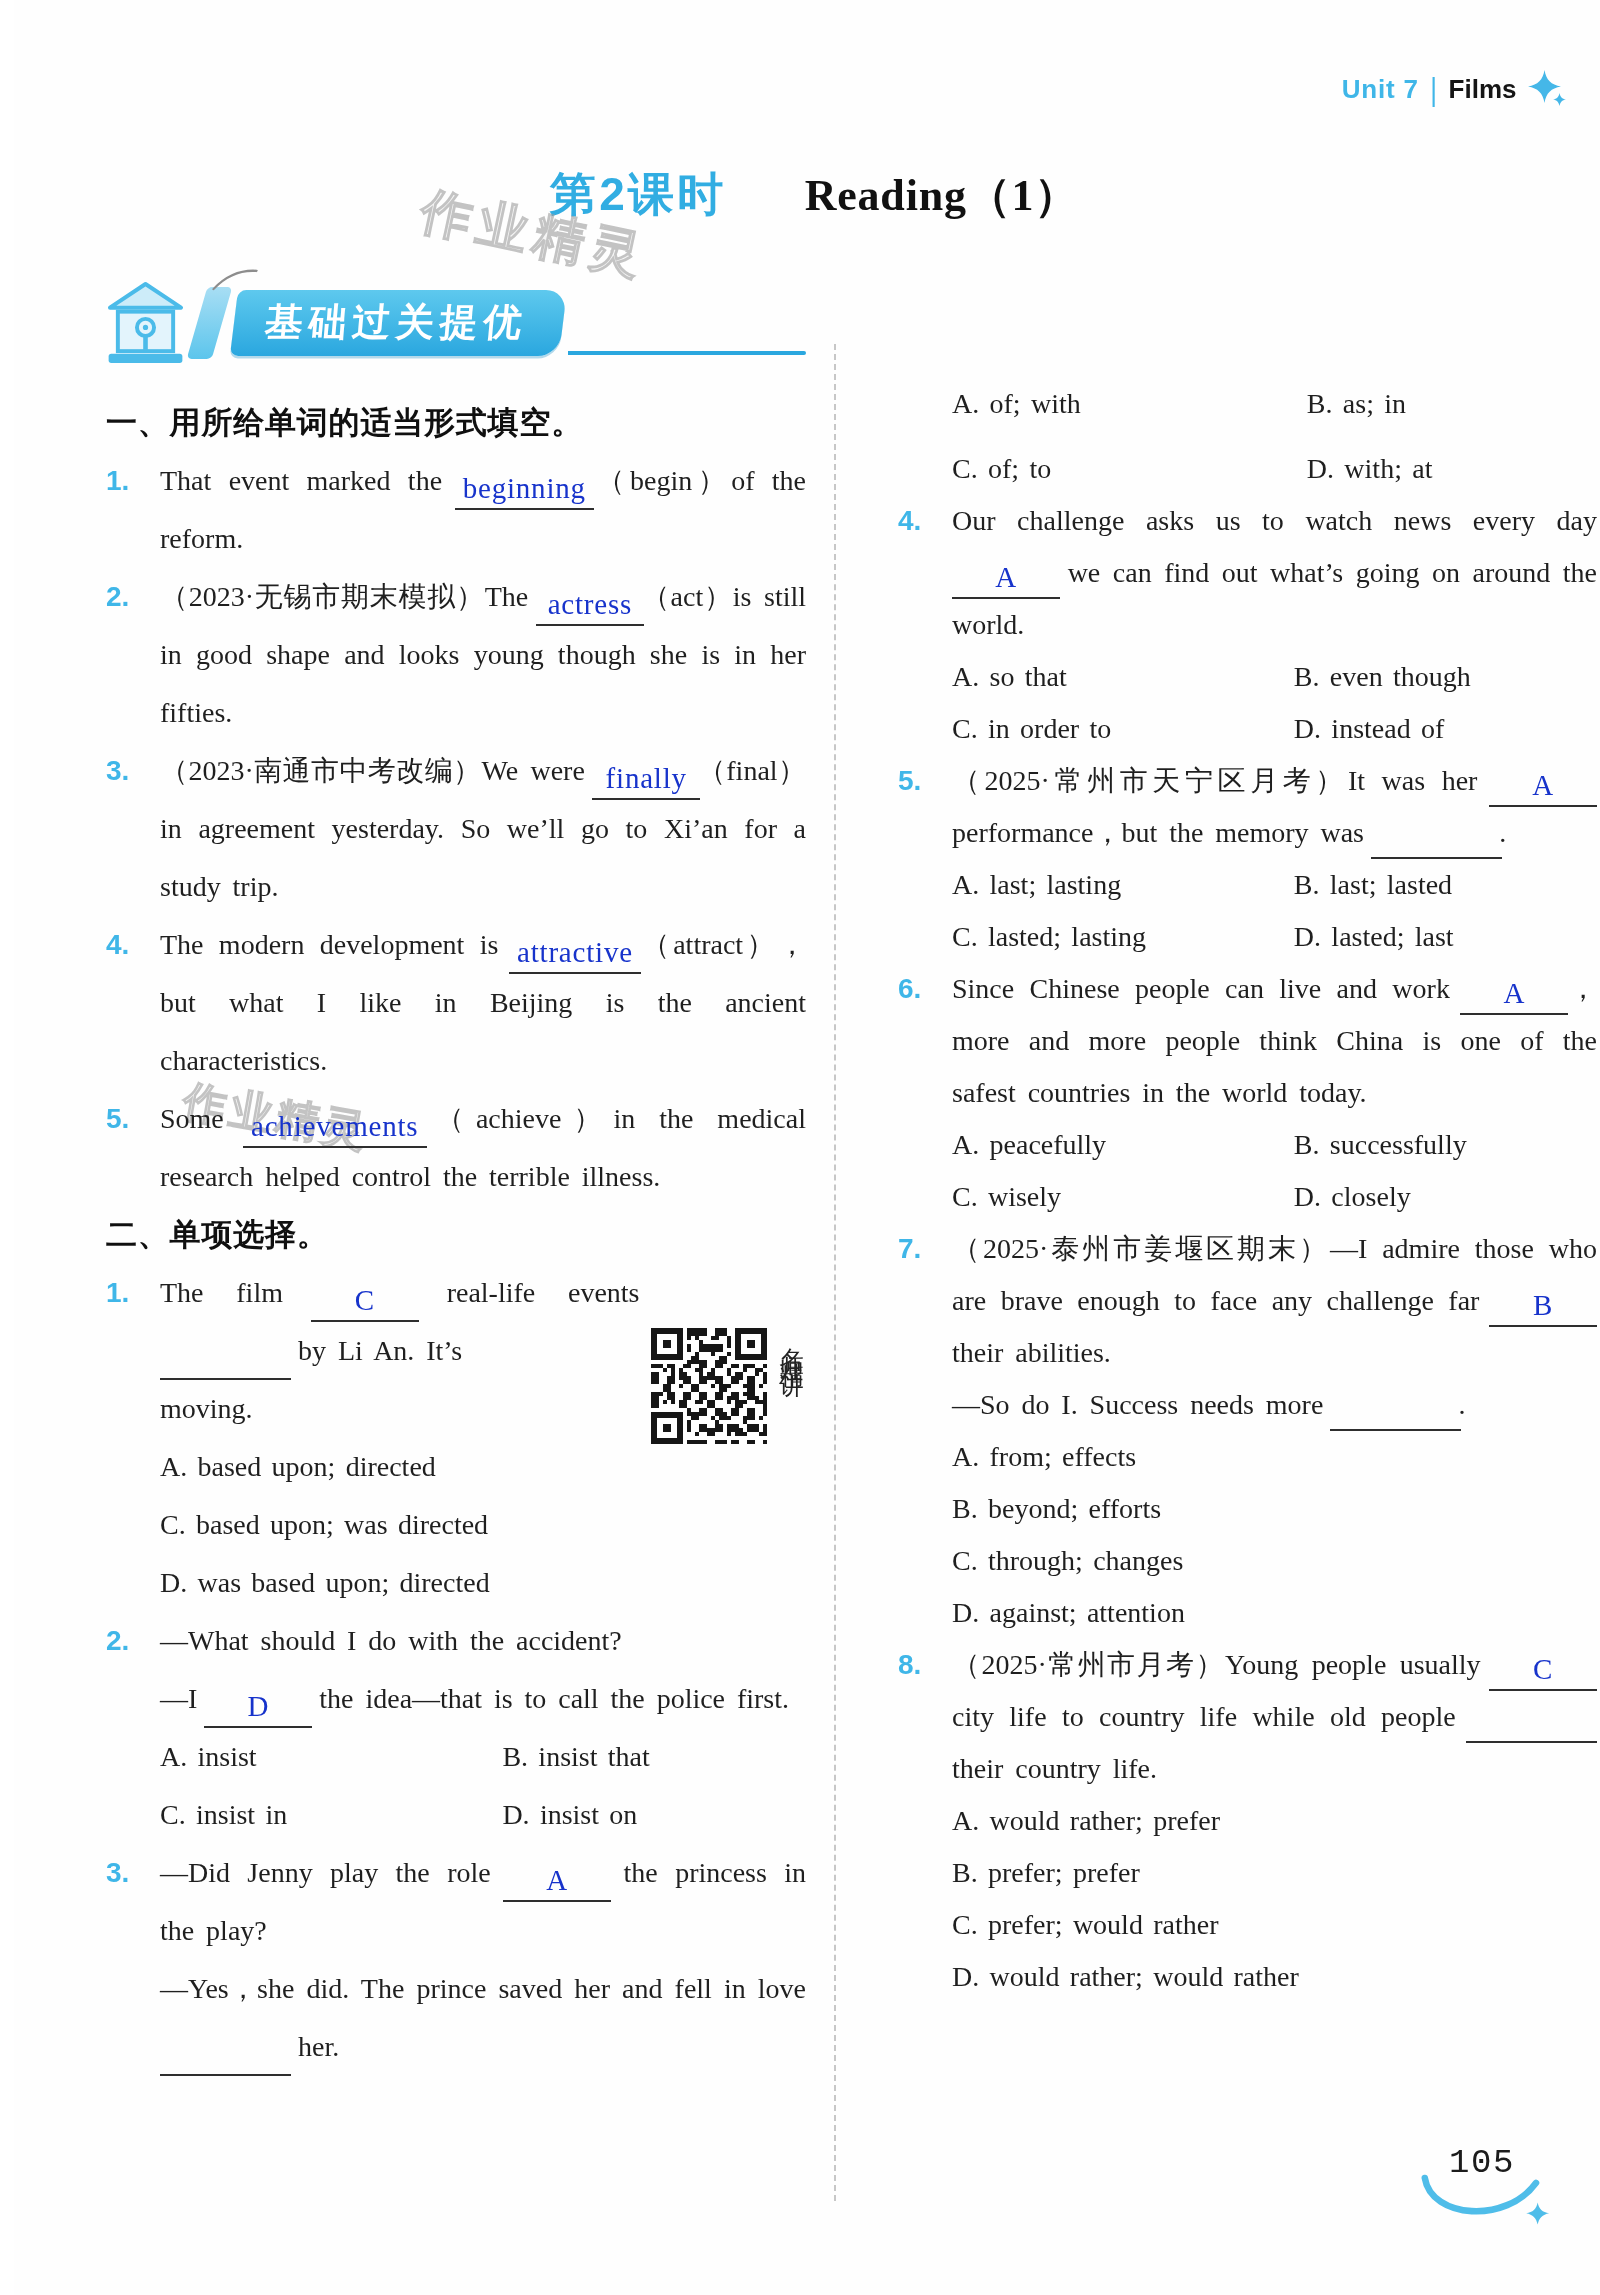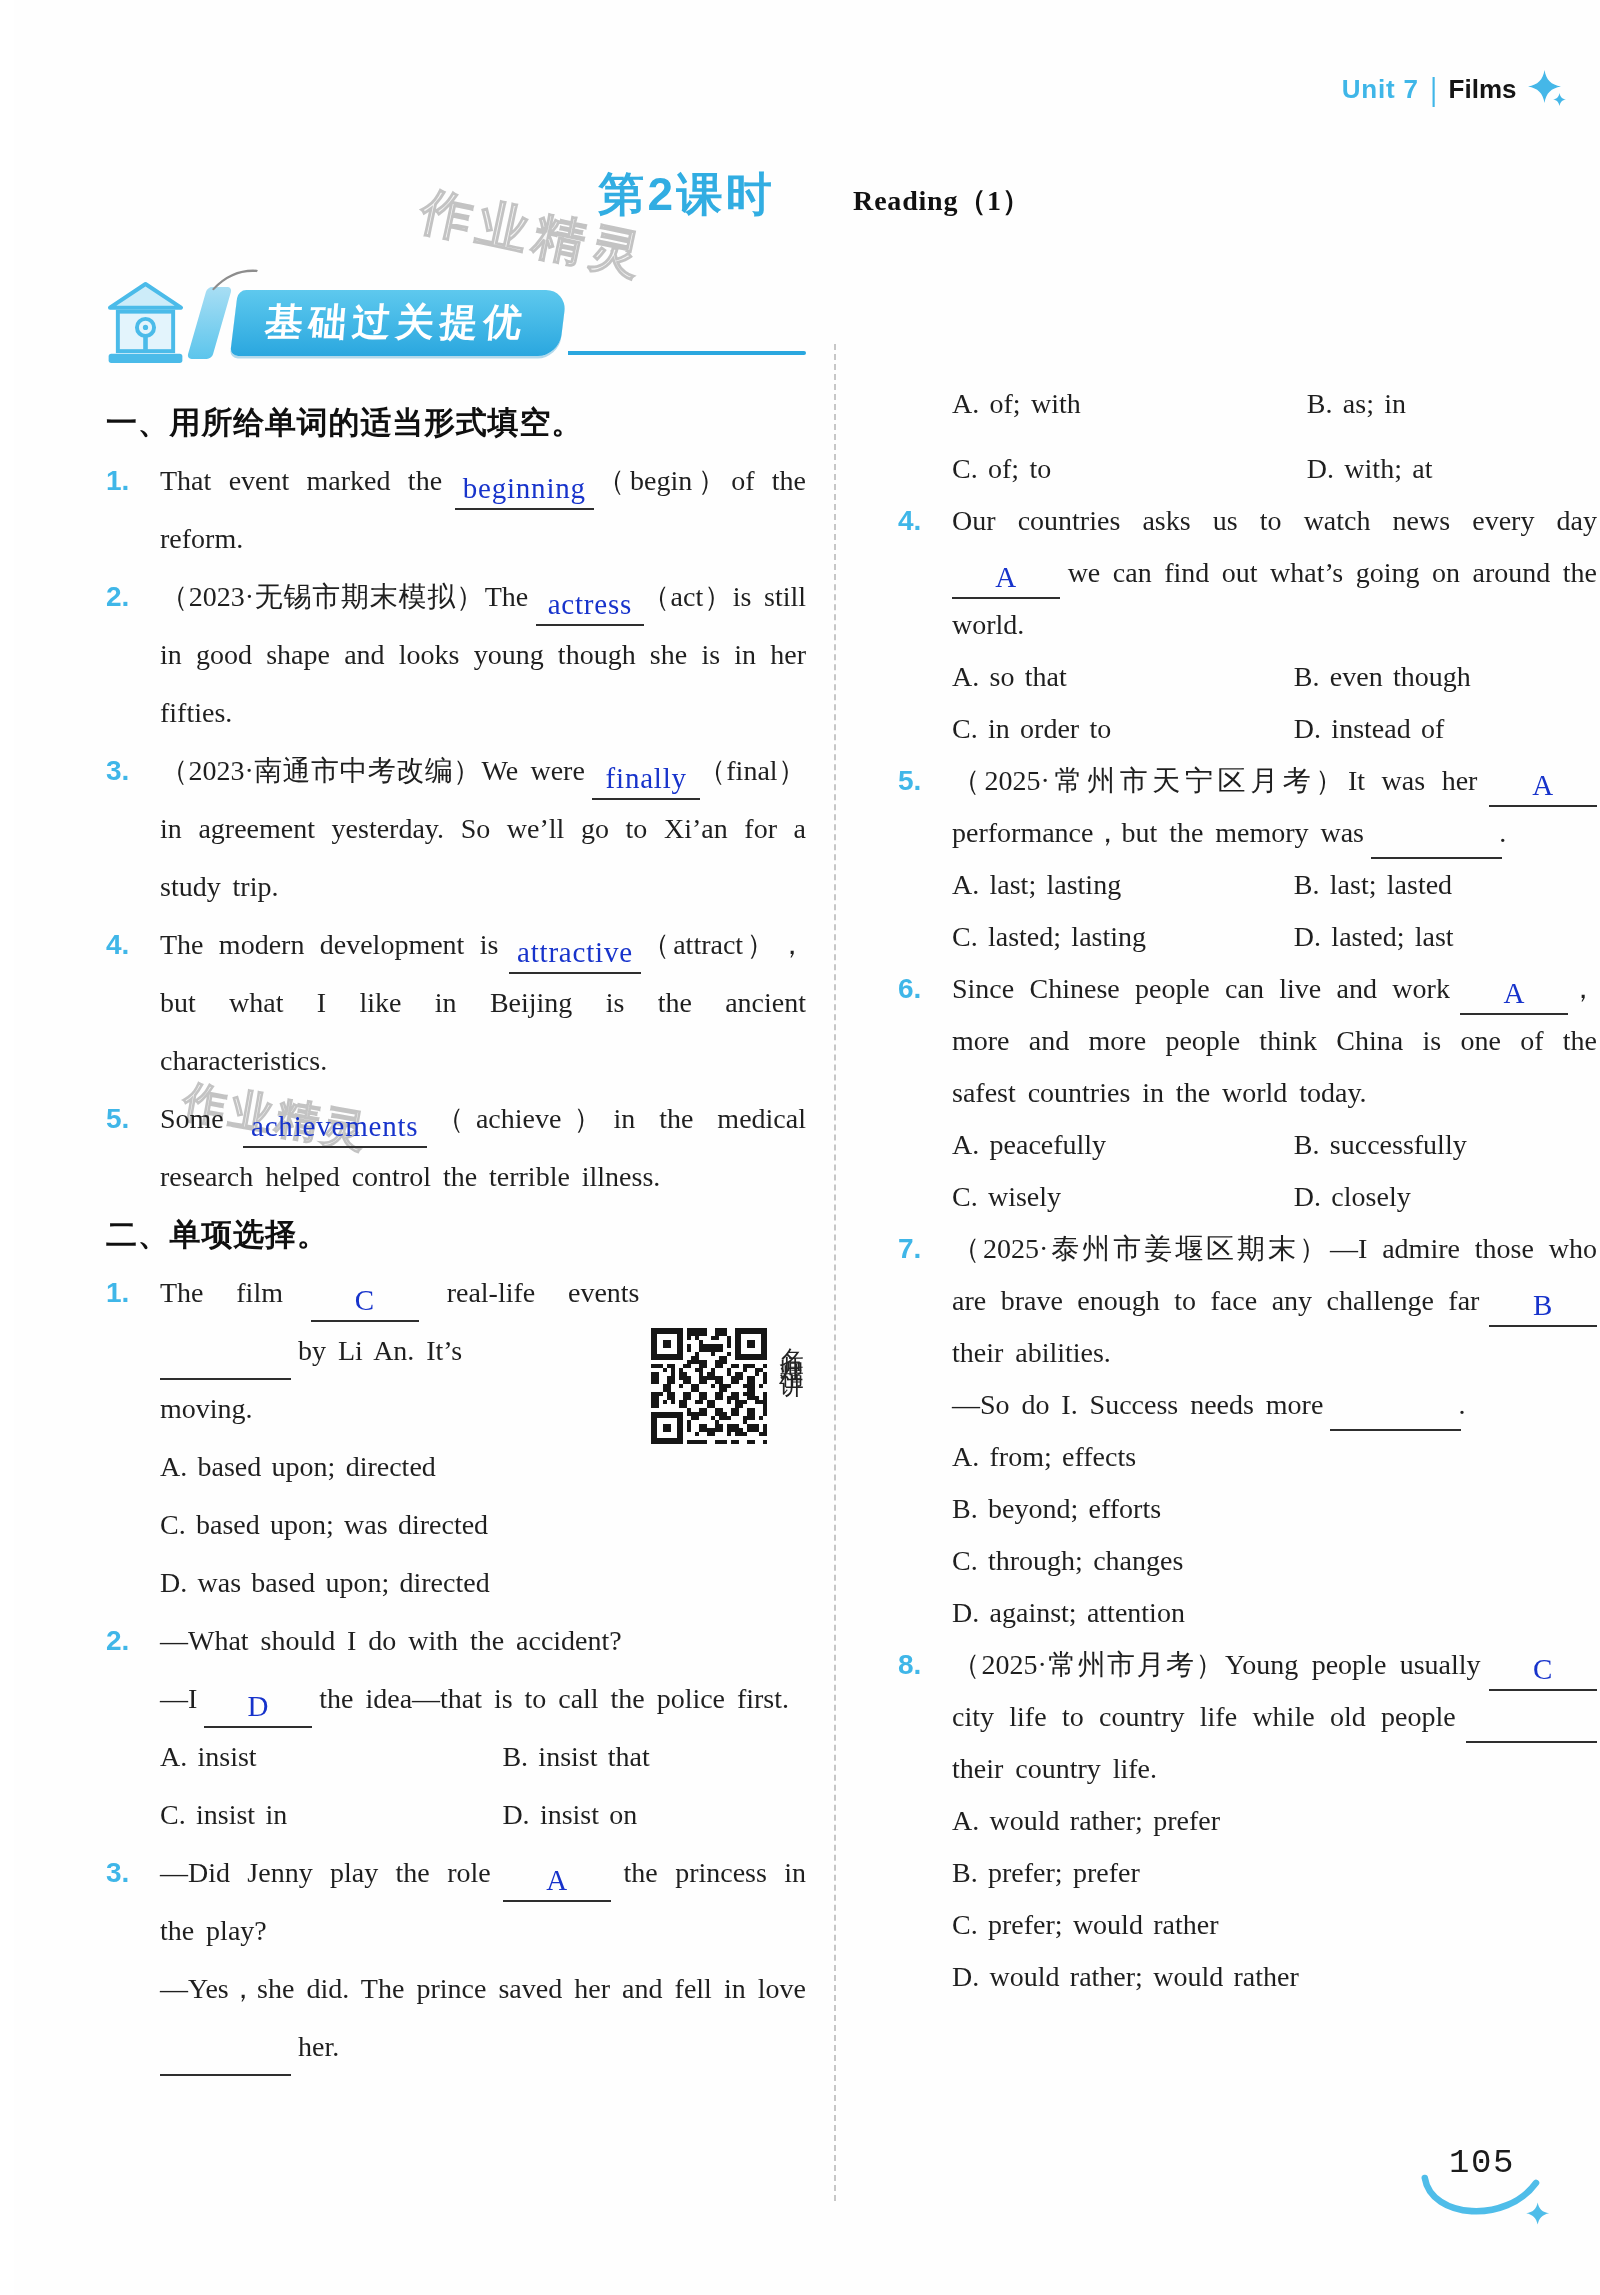--- a/index.html
+++ b/index.html
@@ -27,21 +27,21 @@
   .hdr-star { position:relative; width:38px; height:38px; }
   .hdr-star svg { position:absolute; }
 
   
   .title-row {
     position:absolute; top:164px; left:0; width:100%;
     display:flex; justify-content:center; align-items:baseline; gap:78px;
   }
   .title-cn { color:#31ade2; font-family:"Liberation Sans","DejaVu Sans",sans-serif;
               font-weight:700; font-size:46px; letter-spacing:3.3px; }
-  .title-en { color:#111; font-weight:700; font-size:28px; letter-spacing:0.8px; }
+  .title-en { color:#111; font-weight:700; font-size:44px; letter-spacing:0.8px; }
 
   
   .wm {
     position:absolute;
     font-family:"Liberation Sans","DejaVu Sans",sans-serif;
     font-weight:700;
     color: rgba(120,120,120,0.12);
     -webkit-text-stroke: 1.2px #9d9d9d;
     opacity:.6; pointer-events:none; white-space:nowrap;
   }
@@ -303,21 +303,21 @@
 
     <div class="opts-grid standalone">
       <div class="opt">A. of; with</div>
       <div class="opt">B. as; in</div>
       <div class="opt">C. of; to</div>
       <div class="opt">D. with; at</div>
     </div>
 
     <div class="q">
       <span class="qnum">4.</span>
-      <span class="seg">Our countries asks us to watch news every day</span>
+      <span class="seg">Our challenge asks us to watch news every day</span>
       <span class="blank"><span class="ans">A</span></span>
       <span class="seg">we can find out what’s going on around the world.</span>
       <div class="opts-grid">
         <div class="opt">A. so that</div>
         <div class="opt">B. even though</div>
         <div class="opt">C. in order to</div>
         <div class="opt">D. instead of</div>
       </div>
     </div>
 

